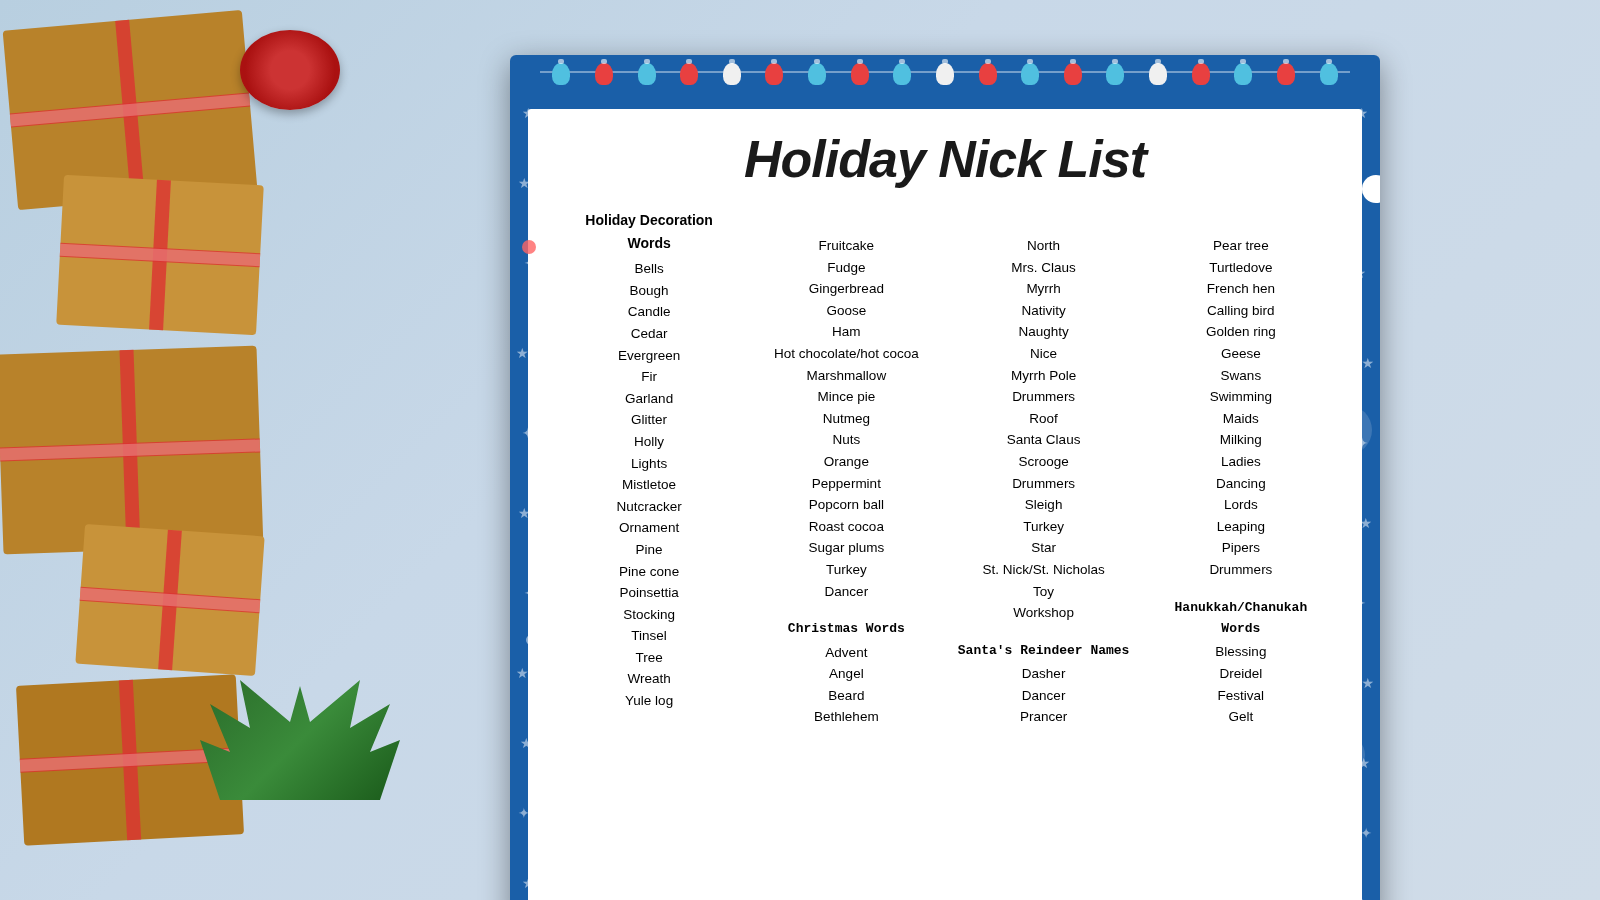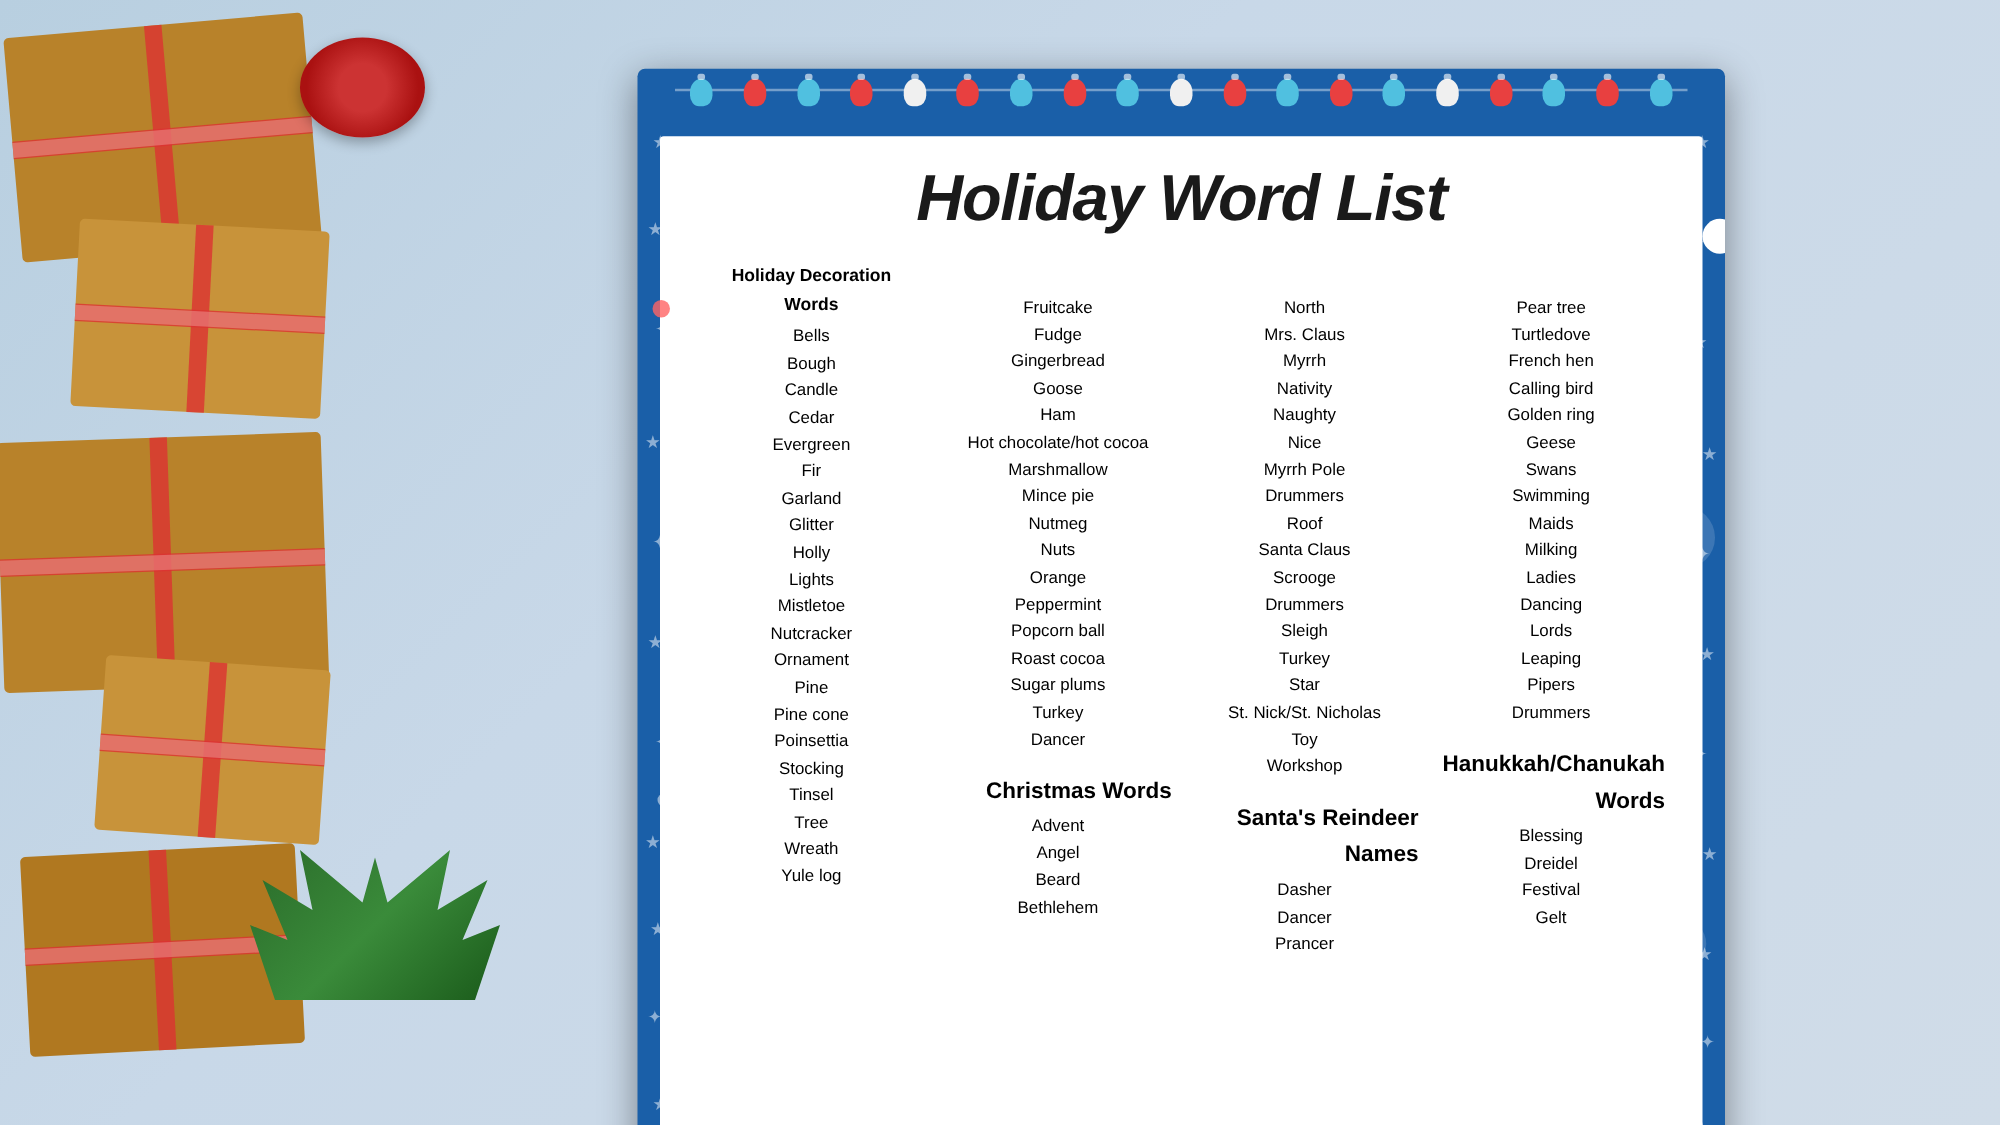--- a/index.html
+++ b/index.html
@@ -238,24 +238,25 @@
     }
 
     .col-item {
       text-align: center;
       line-height: 1.6;
       font-size: 13.5px;
     }
 
     .section-header {
       font-weight: bold;
-      font-size: 18px;
-      text-align: right;
+      font-size: 13px;
+      text-align: center;
       margin-top: 8px;
       margin-bottom: 2px;
+      font-family: Liberation Mono, monospace;
     }
 
     
     .circle-deco {
       position: absolute;
       border-radius: 50%;
       background: rgba(255,255,255,0.15);
     }
 
     
@@ -364,21 +365,21 @@
       <div class="light-bulb light-blue-light"></div>
       <div class="light-bulb light-white"></div>
       <div class="light-bulb light-red"></div>
       <div class="light-bulb light-blue-light"></div>
       <div class="light-bulb light-red"></div>
       <div class="light-bulb light-blue-light"></div>
     </div>
 
     <div class="document-inner">
 
-      <h1 class="doc-title">Holiday Word List</h1>
+      <h1 class="doc-title">Holiday Nick List</h1>
 
       <div class="columns-container">
 
         <div>
           <div class="col-header">Holiday Decoration<br>Words</div>
           <div class="col-item">Bells</div>
           <div class="col-item">Bough</div>
           <div class="col-item">Candle</div>
           <div class="col-item">Cedar</div>
           <div class="col-item">Evergreen</div>

